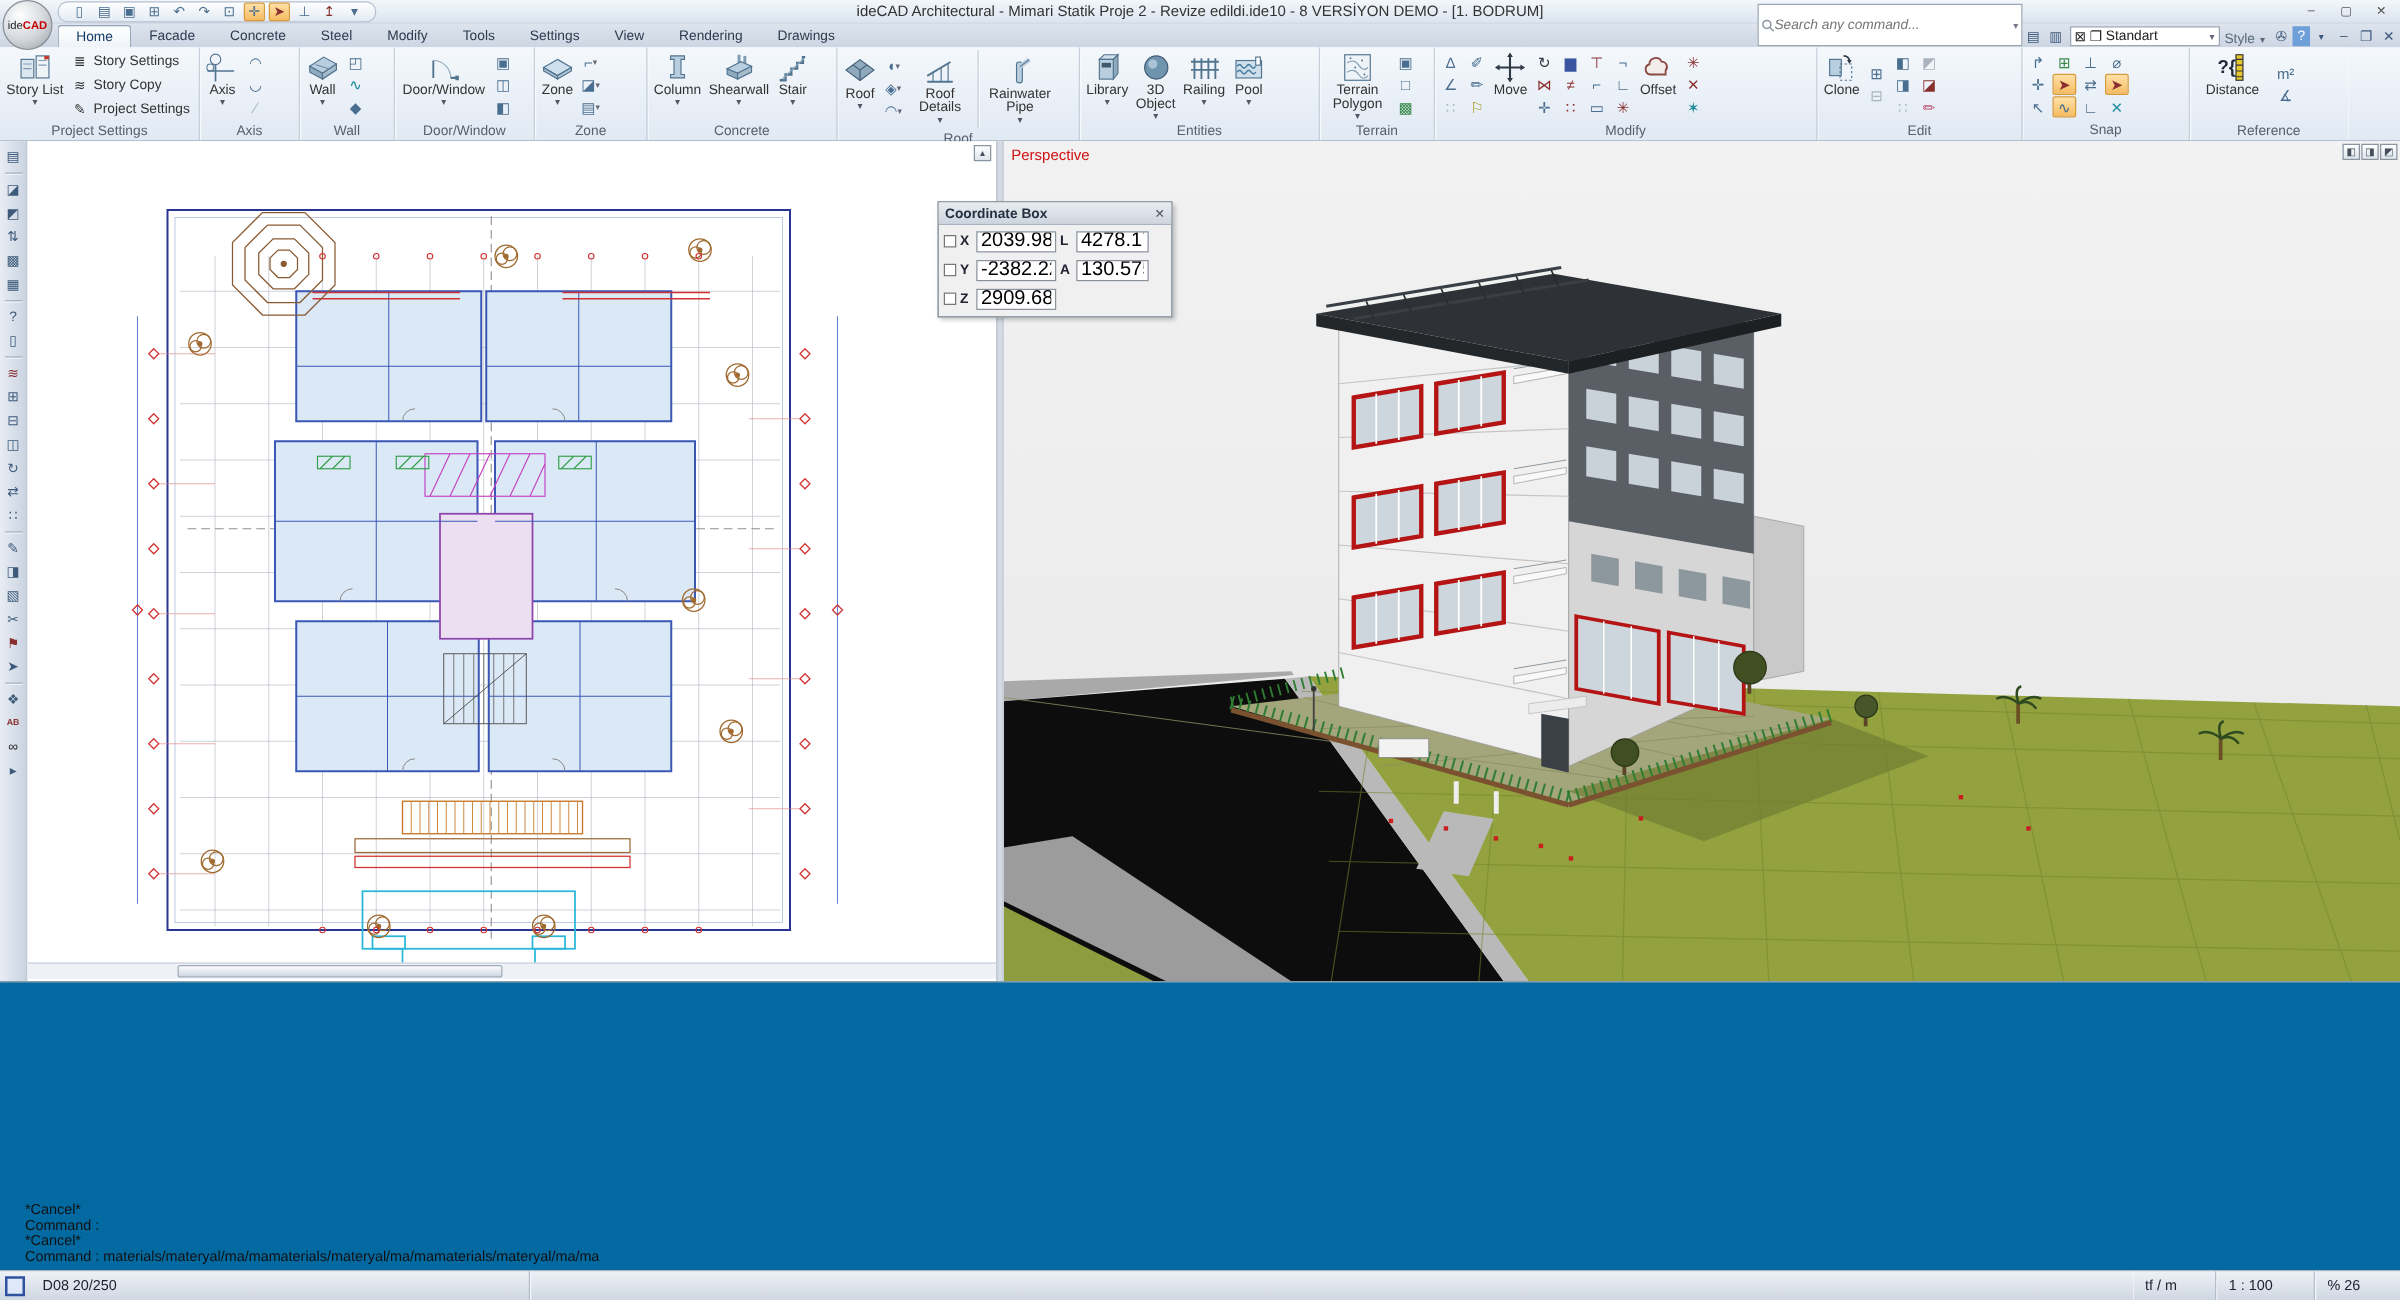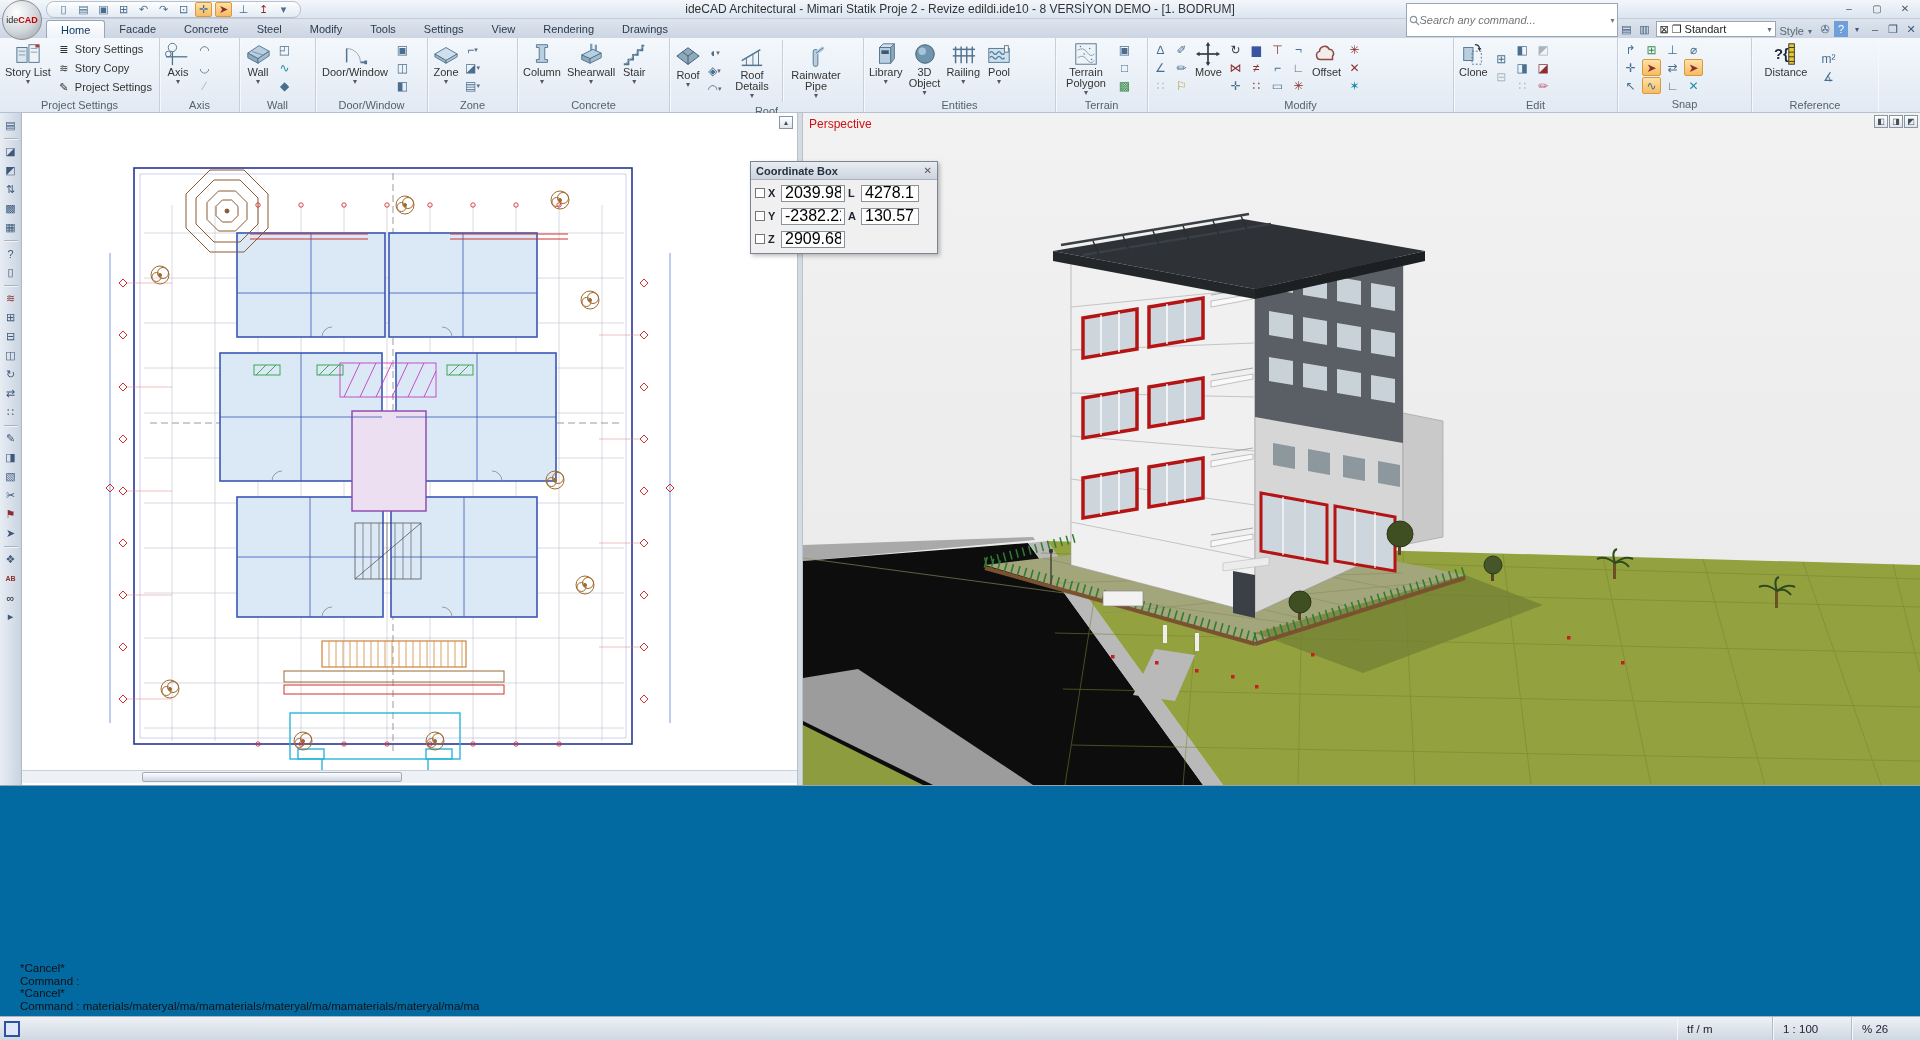--- a/index.html
+++ b/index.html
@@ -1064,22 +1064,25 @@
 
 <div id="cmdpanel" class="abs">
   <div class="cmdline">*Cancel*</div>
   <div class="cmdline">Command :</div>
   <div class="cmdline">*Cancel*</div>
   <div class="cmdline">Command : materials/materyal/ma/mamaterials/materyal/ma/mamaterials/materyal/ma/ma</div>
 </div>
 
 <div id="statusbar" class="abs">
   <div id="grip"></div>
+  <div class="scell" style="width:400px">
+      <span>D08 20/250</span>
+    </div>
   <div class="scell sspacer"></div>
-  <div class="scell" style="width:96px">
+  <div class="scell" style="width:67px">
       <span>tf / m</span>
     </div>
   <div class="scell" style="width:79px">
       <span>1 : 100</span>
     </div>
   <div class="scell" style="width:68px;border-right:none">
       <span>% 26</span>
     </div>
 </div>
 

